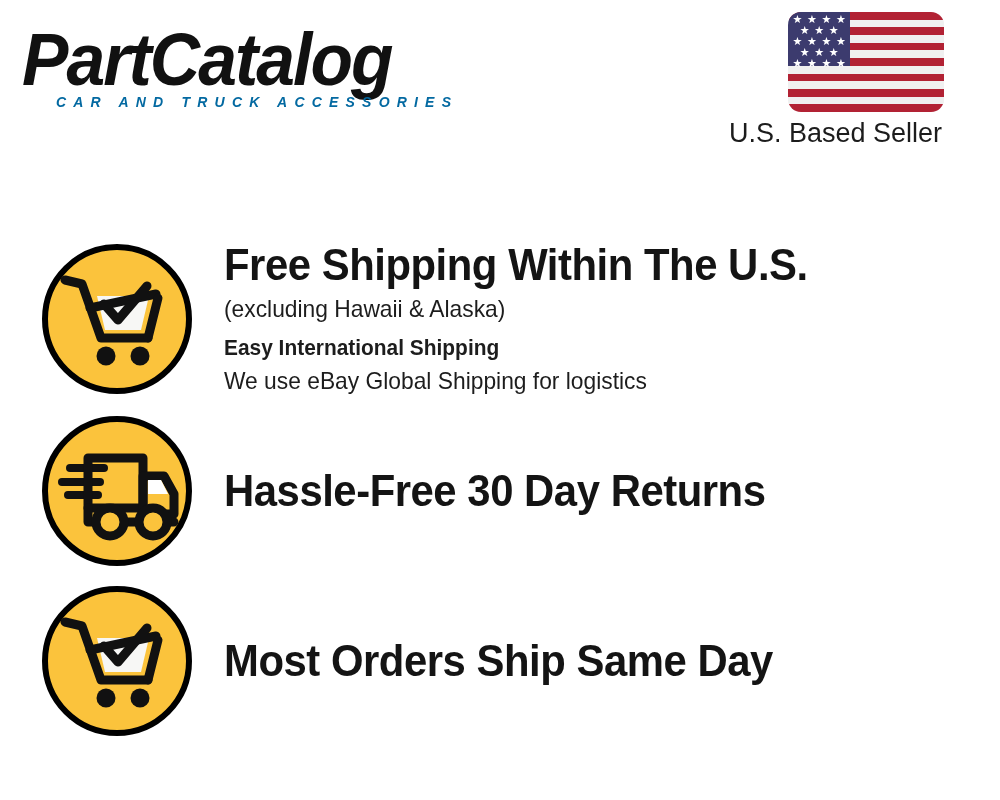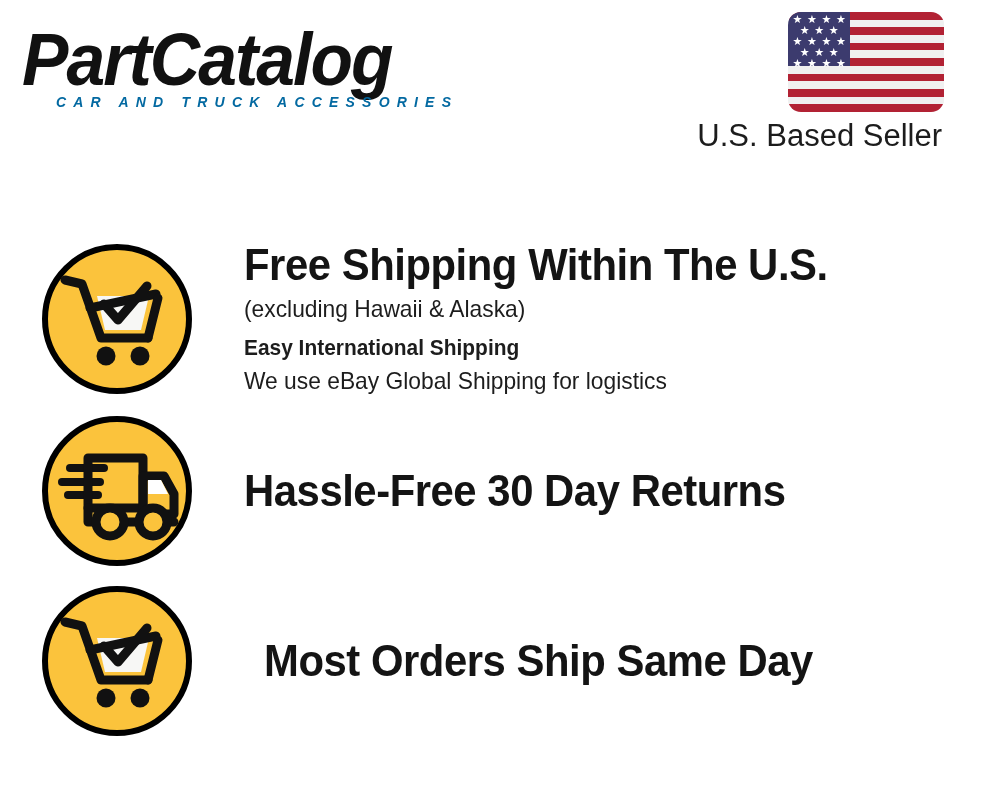--- a/index.html
+++ b/index.html
@@ -101,21 +101,21 @@
     color: #ffffff;
     font-size: 11px;
     line-height: 11px;
   }
 
   .seller-label {
     position: absolute;
     right: 16px;
     top: 118px;
     font-family: "Liberation Sans", sans-serif;
-    font-size: 31px;
+    font-size: 27px;
     font-weight: 400;
     color: #1c1c1c;
     letter-spacing: 0px;
     white-space: nowrap;
   }
 
   
   .features {
     position: absolute;
     left: 0;
@@ -124,37 +124,37 @@
   }
   .feature-row {
     position: absolute;
     left: 0;
     width: 1000px;
     display: flex;
     align-items: center;
   }
   .feature-row.r1 { top: 0px;   height: 162px; }
   .feature-row.r2 { top: 172px; height: 162px; justify-content: flex-end; }
-  .feature-row.r3 { top: 342px; height: 162px; gap: 20px; }
+  .feature-row.r3 { top: 342px; height: 162px; }
 
   .badge {
     position: relative;
     flex: 0 0 auto;
     margin-left: 42px;
     width: 150px;
     height: 150px;
     border-radius: 50%;
     background: #FBC33C;
     border: 6px solid #000000;
     box-sizing: border-box;
   }
   .badge svg { position: absolute; left: 0; top: 0; }
 
   .feature-text {
-    margin-left: 52px;
+    margin-left: 32px;
     flex: 1 1 auto;
   }
   .headline {
     font-family: "Liberation Sans", sans-serif;
     font-weight: bold;
     font-size: 45px;
     line-height: 50px;
     letter-spacing: -0.5px;
     color: #141414;
     transform: scaleX(0.93);

